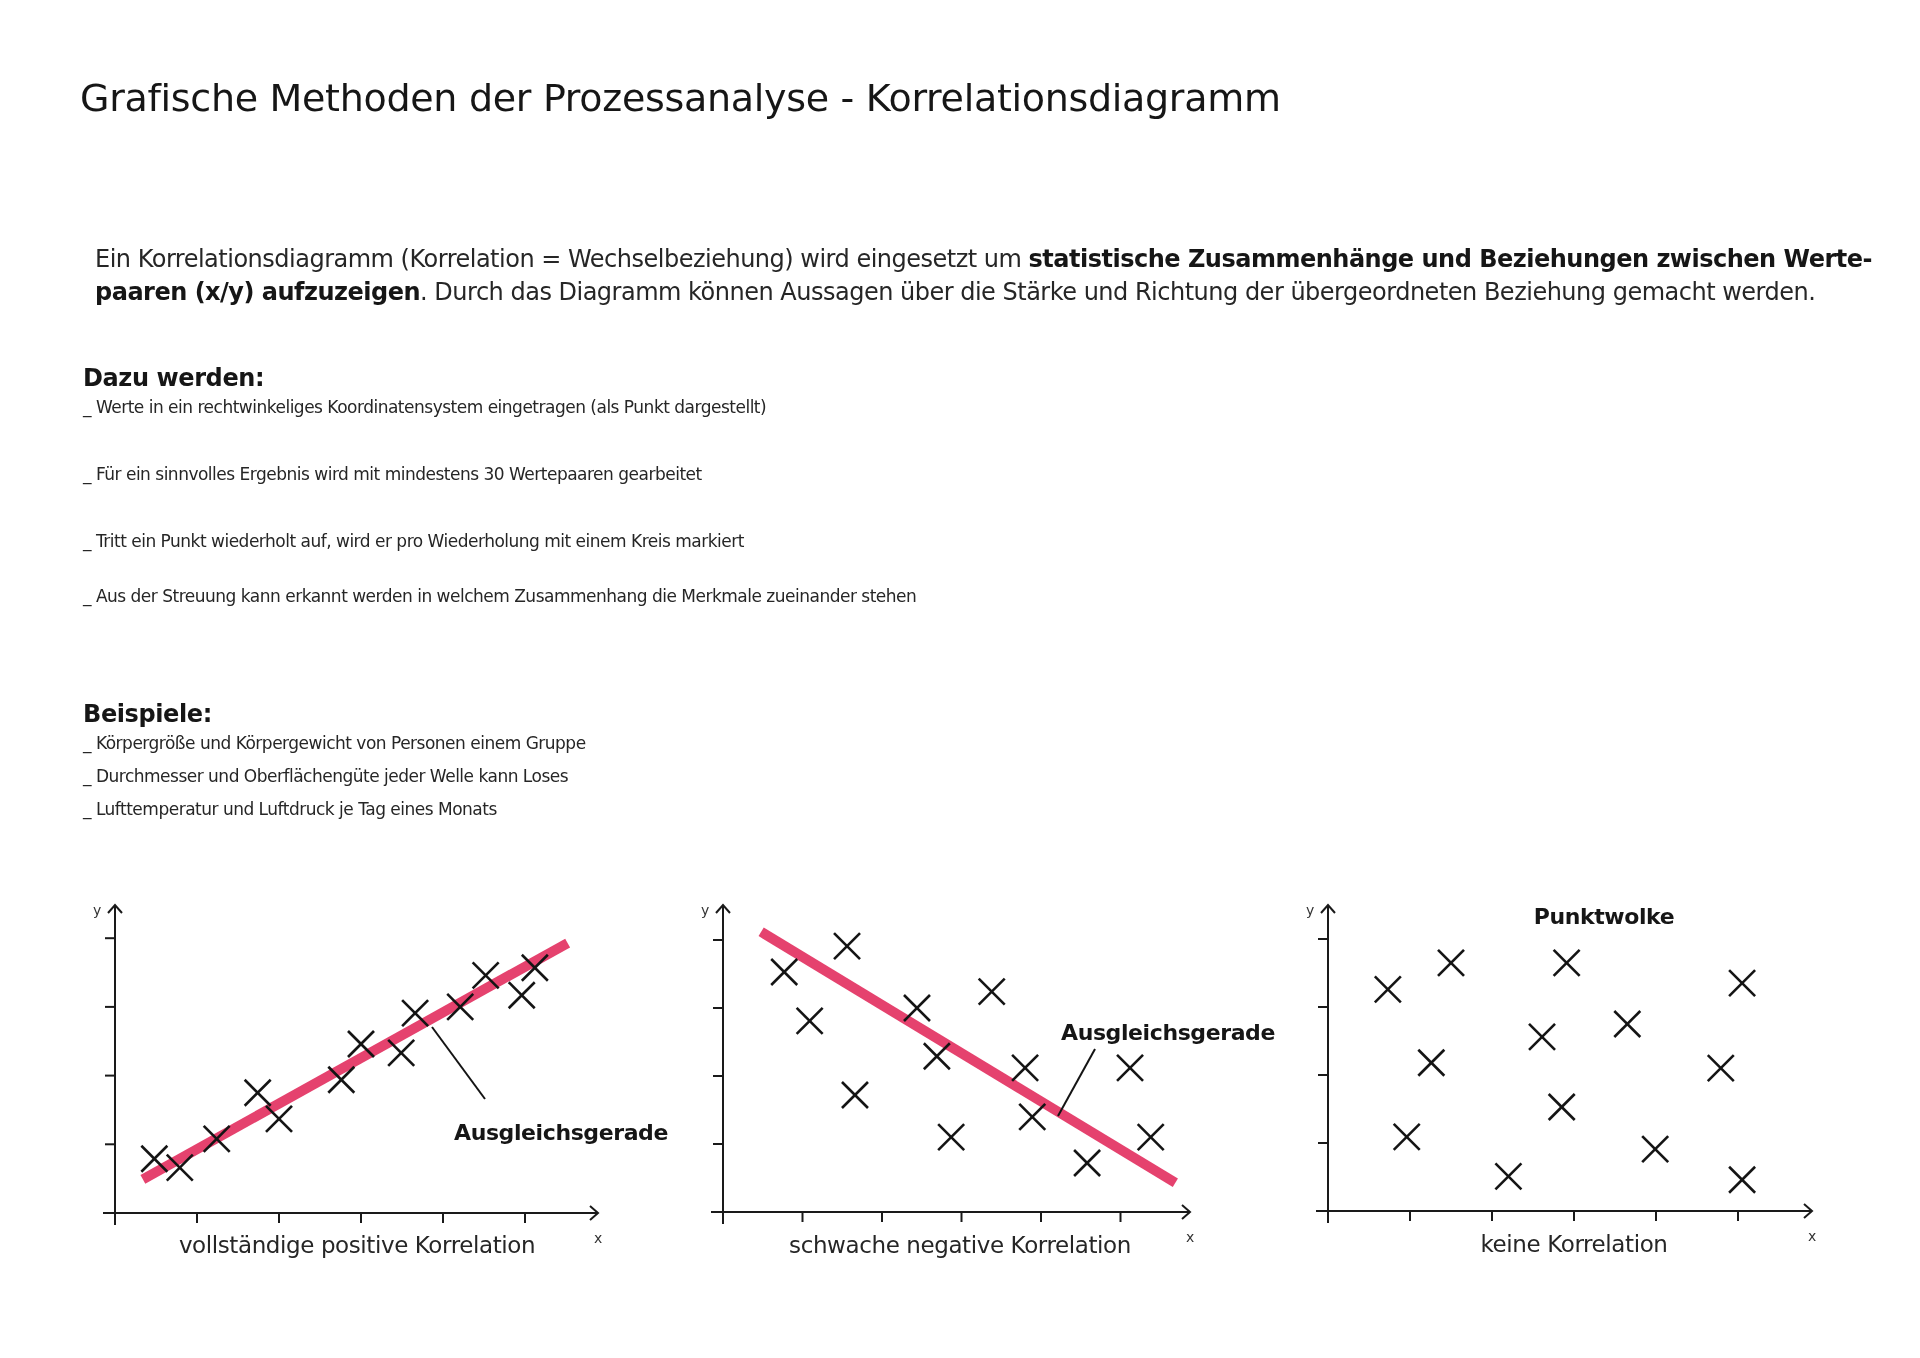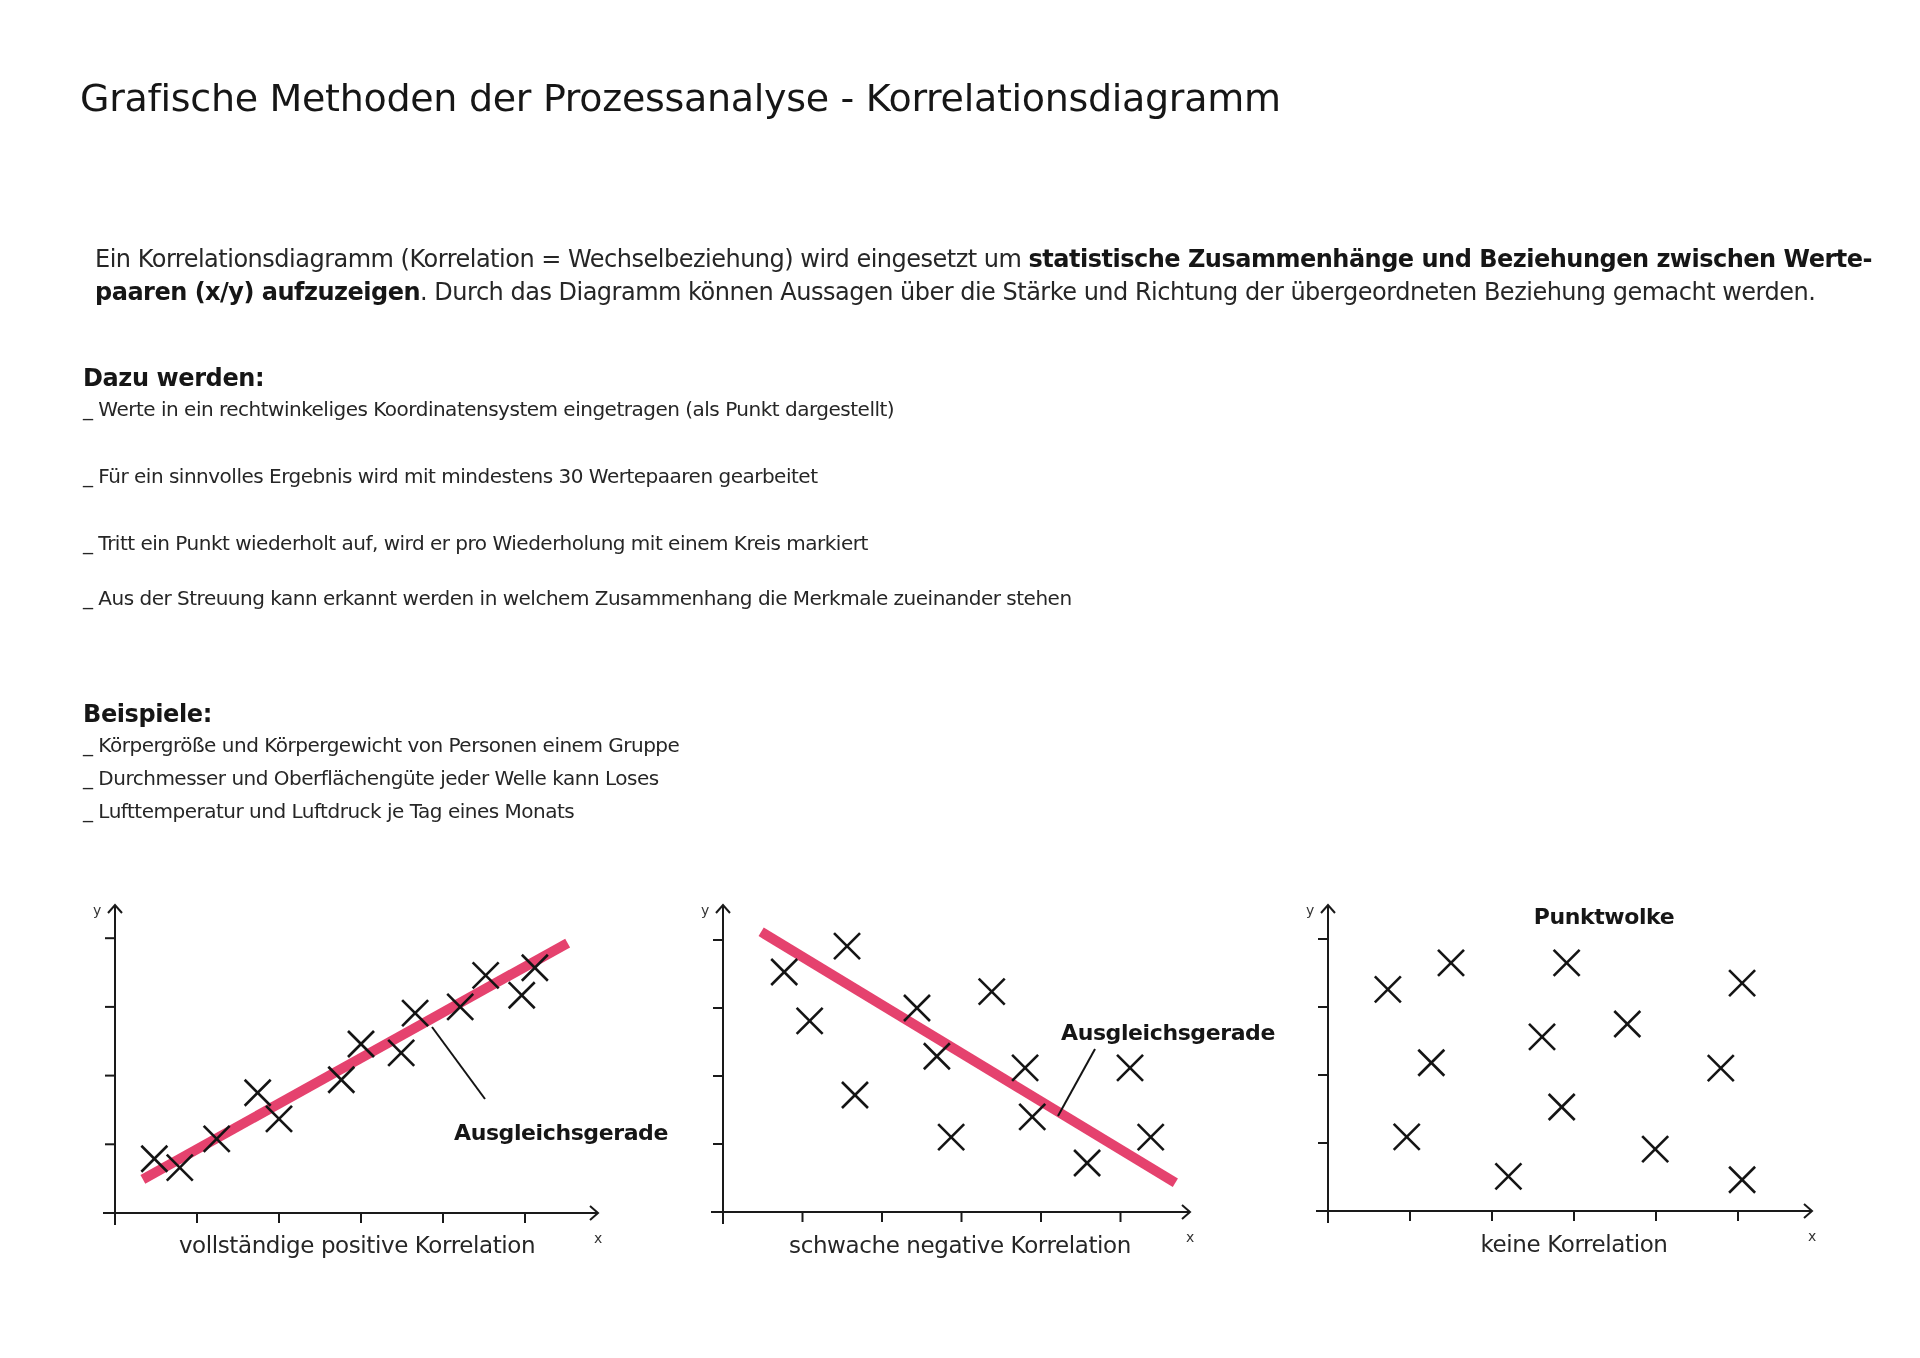--- a/index.html
+++ b/index.html
@@ -5,21 +5,21 @@
   html, body { margin: 0; padding: 0; background: #ffffff; }
   body { width: 1920px; height: 1358px; position: relative; overflow: hidden;
          font-family: "DejaVu Sans", "Liberation Sans", sans-serif; color: #1e1e1e; }
   .title { position: absolute; left: 80px; top: 76px; font-size: 38px; font-weight: normal;
            letter-spacing: -0.3px; color: #161616; margin: 0; }
   .intro { position: absolute; left: 79px; top: 227px; width: 1780px; font-size: 24px;
            line-height: 33px; color: #262626; margin: 16px; letter-spacing: -0.5px; }
   .intro b { font-weight: bold; color: #161616; }
   .section-head { position: absolute; left: 83px; font-size: 24px; font-weight: bold;
                   color: #161616; margin: 0; letter-spacing: -0.4px; text-align: center; }
-  .bullet { position: absolute; left: 83px; font-size: 20px; color: #262626; margin: 0;
+  .bullet { position: absolute; left: 83px; font-size: 17px; color: #262626; margin: 0;
             white-space: nowrap; letter-spacing: -0.5px; }
   #charts { position: absolute; left: 0; top: 0; }
   .axis { stroke: #1a1a1a; stroke-width: 2; fill: none; }
   .cross line { stroke: #141414; stroke-width: 2.6; }
   .fit { stroke: #e5426e; stroke-width: 10; stroke-linecap: butt; }
   .leader { stroke: #141414; stroke-width: 2; }
   .ann { font-family: "DejaVu Sans", "Liberation Sans", sans-serif; font-size: 22px;
          font-weight: bold; fill: #161616; letter-spacing: -0.4px; }
   .caption { font-family: "DejaVu Sans", "Liberation Sans", sans-serif; font-size: 23px;
              fill: #262626; letter-spacing: -0.4px; }

